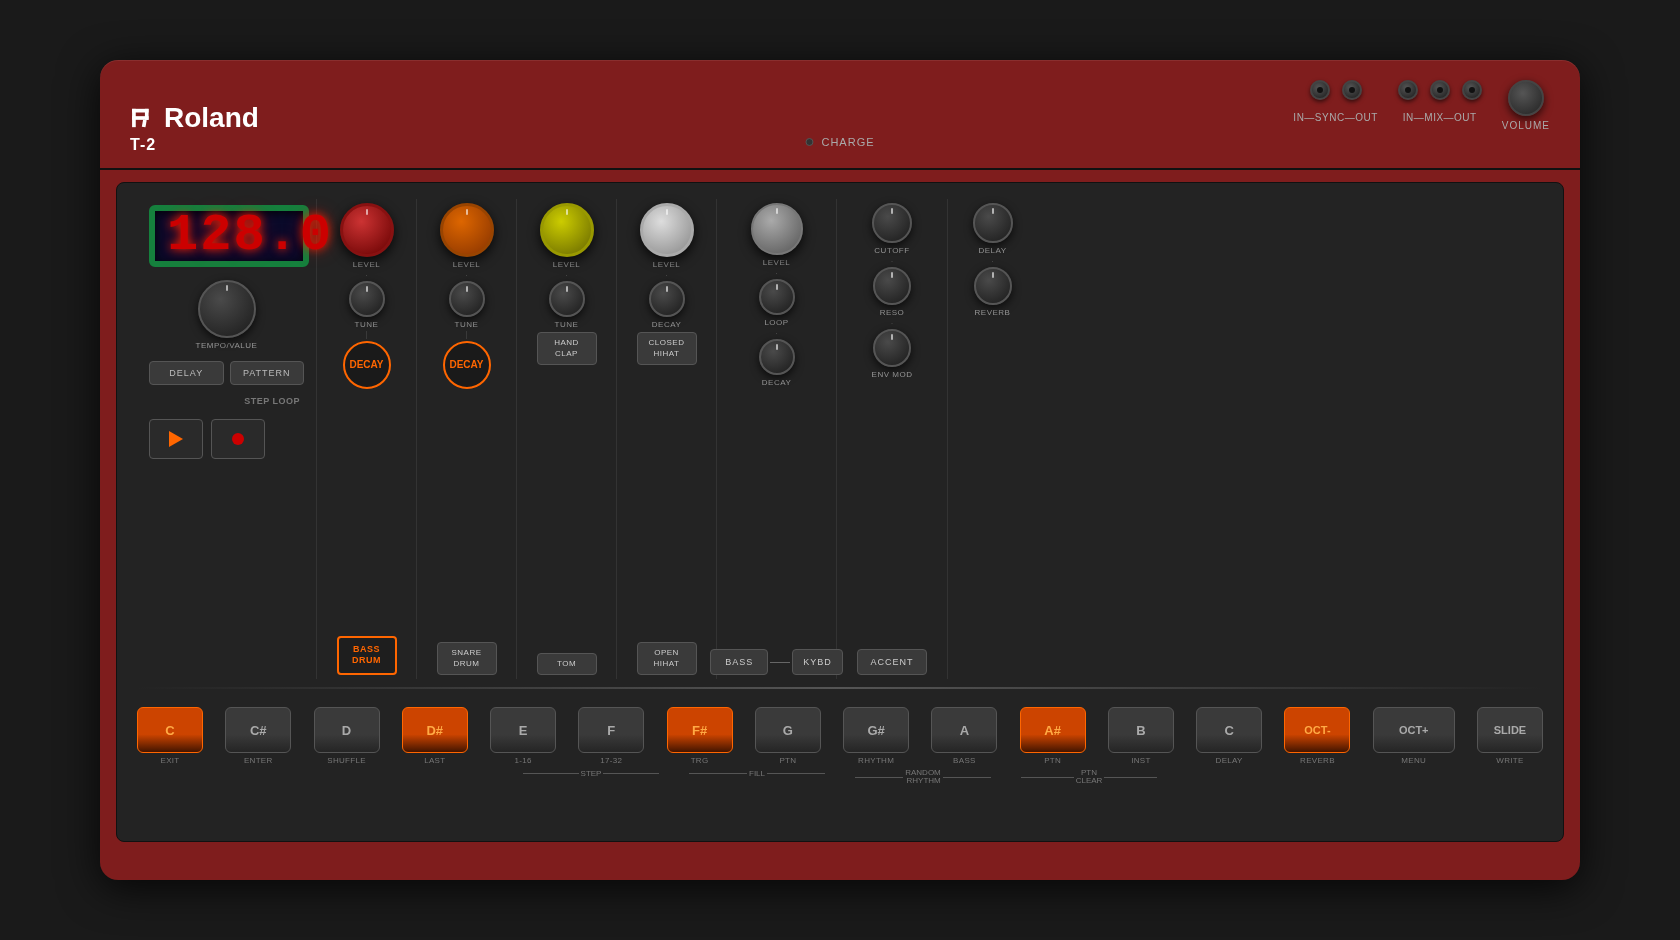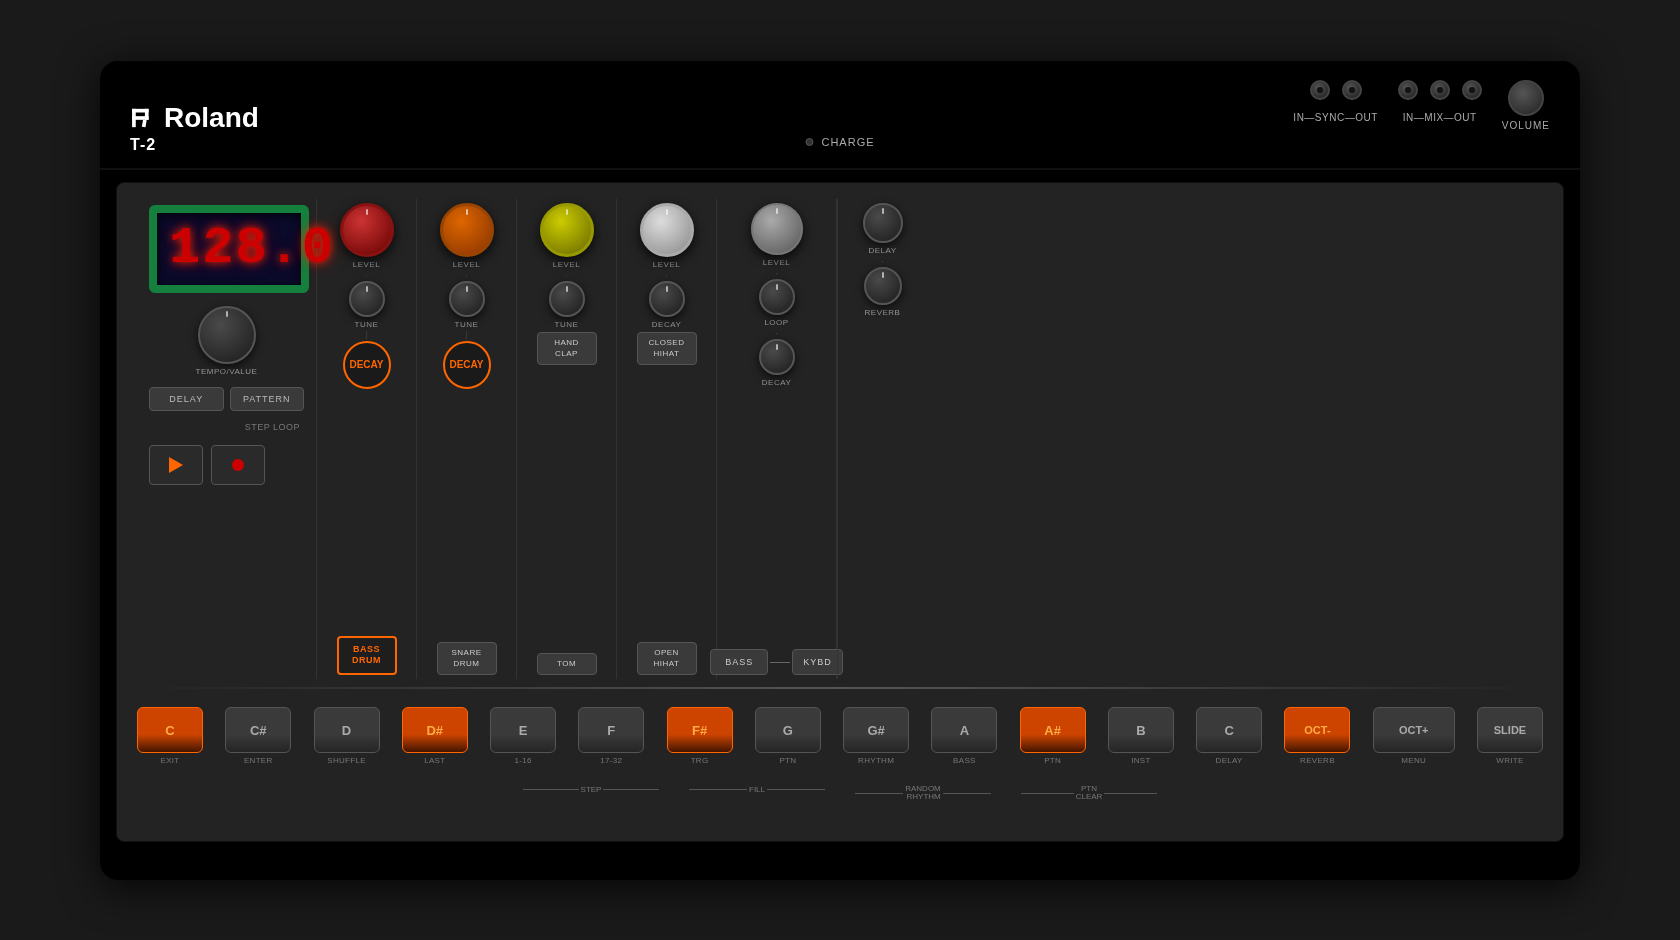--- a/index.html
+++ b/index.html
@@ -7,21 +7,21 @@
       background: #1a1a1a;
       display: flex;
       justify-content: center;
       align-items: center;
       width: 1680px;
       height: 940px;
       overflow: hidden;
     }
 
     .device {
-      background: #000000;
+      background: #7f1d1d;
       border-radius: 18px;
       width: 1480px;
       height: 820px;
       position: relative;
       box-shadow: 0 8px 40px rgba(0,0,0,0.8), inset 0 1px 0 rgba(255,255,255,0.08);
     }
 
     
     .top-panel {
       height: 110px;
@@ -165,25 +165,25 @@
       border-radius: 8px;
       padding: 16px 20px;
       height: 660px;
       border: 1px solid #111;
     }
 
     .display {
       background: #0a0a2a;
       border-radius: 6px;
       padding: 8px 12px;
-      height: 88px;
+      height: 62px;
       display: flex;
       align-items: center;
       justify-content: flex-start;
-      border: 8px solid #15803d;
+      border: 6px solid #15803d;
       box-shadow: inset 0 2px 8px rgba(0,0,0,0.8);
     }
 
     .display-digits {
       font-family: 'Courier New', monospace;
       font-size: 52px;
       font-weight: bold;
       color: #cc0000;
       letter-spacing: 2px;
       text-shadow: 0 0 10px #ff2200, 0 0 20px #ff000055;
@@ -549,21 +549,21 @@
             <div class="knob-medium knob-black" style="width:58px;height:58px;">
               <div class="knob-indicator"></div>
             </div>
             <span class="knob-lbl">TEMPO/VALUE</span>
           </div>
 
           <div style="display:flex; gap:6px; margin-top:8px; width:100%;">
             <button class="btn-gray">DELAY</button>
             <button class="btn-gray">PATTERN</button>
           </div>
-          <div style="text-align:right; width:100%; margin-top:2px;">
+          <div style="text-align:right; width:100%; margin-top:2px;font-weight:bold;">
             <span class="step-loop-label">STEP LOOP</span>
           </div>
 
           <div style="display:flex; gap:8px; margin-top:8px;">
             <div class="btn-transport">
               <div class="play-triangle"></div>
             </div>
             <div class="btn-transport">
               <div class="stop-circle"></div>
             </div>
@@ -674,35 +674,62 @@
             <span class="knob-lbl">DECAY</span>
           </div>
 
           <div style="display:flex; align-items:center; gap:2px; margin-top:auto;">
             <button class="btn-bass">BASS</button>
             <div style="width:20px; height:1px; background:#666;"></div>
             <button class="btn-kybd">KYBD</button>
           </div>
         </div>
 
-
-        <div class="ch-col" style="width:90px; border-right:none; border-left:1px solid #333;">
+        <div class="ch-col" style="width:110px; border-right:none;">
 
           <div class="knob-w-label">
             <div class="knob-medium knob-black" style="width:40px;height:40px;">
               <div class="knob-indicator"></div>
             </div>
-            <span class="knob-lbl">DELAY</span>
+            <span class="knob-lbl">CUTOFF</span>
           </div>
 
           <div class="knob-w-label">
             <div class="knob-dot-row">·</div>
             <div class="knob-medium knob-black" style="width:38px;height:38px;">
               <div class="knob-indicator"></div>
             </div>
+            <span class="knob-lbl">RESO</span>
+          </div>
+
+          <div class="knob-w-label">
+            <div class="knob-dot-row">·</div>
+            <div class="knob-medium knob-black" style="width:38px;height:38px;">
+              <div class="knob-indicator"></div>
+            </div>
+            <span class="knob-lbl">ENV MOD</span>
+          </div>
+
+          <button class="btn-accent" style="margin-top:auto;">ACCENT</button>
+        </div>
+
+        <div class="ch-col" style="width:90px; border-right:none; border-left:1px solid #333;">
+
+          <div class="knob-w-label">
+            <div class="knob-medium knob-black" style="width:40px;height:40px;">
+              <div class="knob-indicator"></div>
+            </div>
+            <span class="knob-lbl">DELAY</span>
+          </div>
+
+          <div class="knob-w-label">
+            <div class="knob-dot-row">·</div>
+            <div class="knob-medium knob-black" style="width:38px;height:38px;">
+              <div class="knob-indicator"></div>
+            </div>
             <span class="knob-lbl">REVERB</span>
           </div>
         </div>
 
       </div>
 
       <div style="height:2px; background:linear-gradient(90deg, transparent, #555, transparent); margin:8px 0;"></div>
 
       <div class="bottom-keys-row" style="flex-wrap:nowrap; justify-content:space-between;">
 
@@ -781,21 +808,21 @@
           <span class="key-label-sub">MENU</span>
         </div>
 
         <div class="key-btn">
           <div class="key-pad gray-inactive" style="width:66px;height:46px; font-size:11px;">SLIDE</div>
           <span class="key-label-sub">WRITE</span>
         </div>
 
       </div>
 
-      <div style="display:flex; justify-content:space-between; margin-top:20px; padding:0 2px;">
+      <div style="display:flex; justify-content:space-between; margin-top:4px; padding:0 2px;">
         <div style="width:66px;"></div>
         <div style="width:66px;"></div>
         <div style="width:66px;"></div>
         <div style="width:66px;"></div>
 
         <div style="display:flex; flex-direction:column; align-items:center; width:136px;">
           <div style="display:flex; align-items:center; width:100%; gap:2px;">
             <div style="flex:1; height:1px; background:#555;"></div>
             <span style="color:#777; font-size:8px; font-family:Arial,sans-serif;">STEP</span>
             <div style="flex:1; height:1px; background:#555;"></div>

